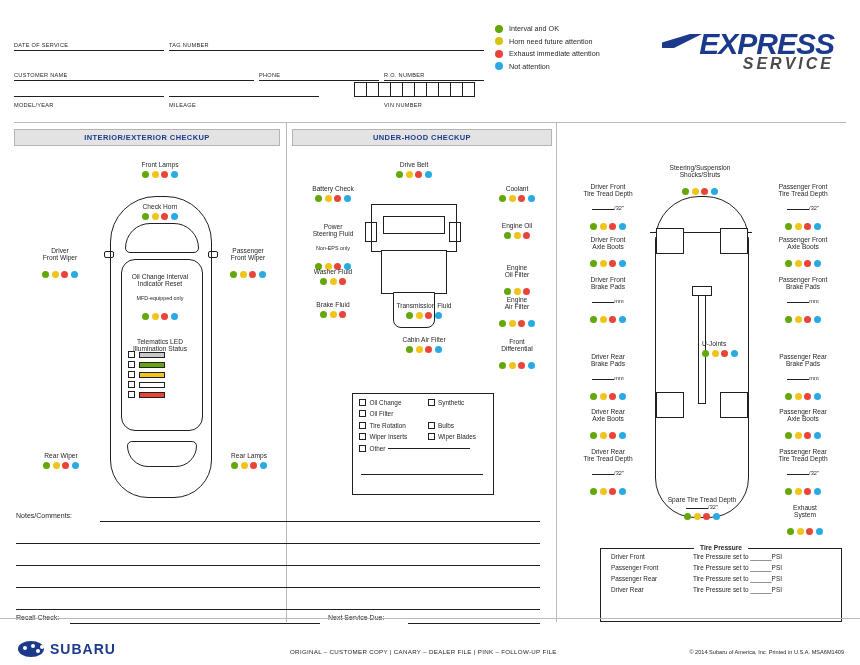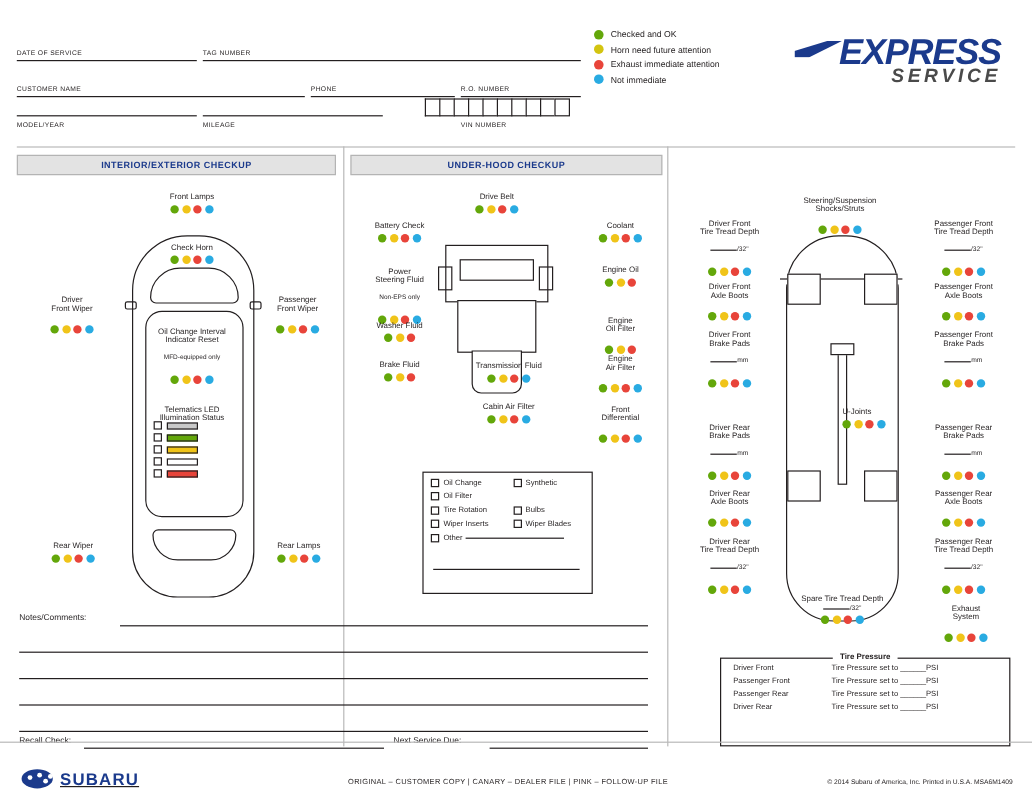--- a/index.html
+++ b/index.html
@@ -104,21 +104,21 @@
 
   
   .noteline{position:absolute;border-bottom:1px solid #231f20;height:0;}
   .notelbl{position:absolute;font-size:7px;}
 
   
   .tbar{width:24px;height:4px;display:inline-block;border:.6px solid #231f20;}
 
   
   .footer{position:absolute;left:0;bottom:0;width:860px;height:46px;border-top:1px solid #b9b9b9;}
-  .subaru{position:absolute;left:18px;bottom:8px;display:flex;align-items:center;text-decoration:underline;}
+  .subaru{position:absolute;left:18px;bottom:8px;display:flex;align-items:center;}
   .subaru .star{
     width:26px;height:16px;background:#1b3a8c;border-radius:50%;
     margin-right:6px;position:relative;
   }
   .subaru .star:after{
     content:"";position:absolute;left:5px;top:5px;width:4px;height:4px;border-radius:50%;background:#fff;
     box-shadow:8px -2px 0 0 #fff, 13px 3px 0 0 #fff, 17px -1px 0 0 #fff;
   }
   .subaru .word{font-size:14px;font-weight:bold;color:#1b3a8c;letter-spacing:1px;}
   .footcenter{position:absolute;left:290px;bottom:10px;font-size:6.2px;letter-spacing:.3px;}
@@ -165,33 +165,33 @@
         <i></i>
         <i></i>
         <i></i>
         <i></i>
     </div>
   </div>
 
   <div class="legend">
     <div class="legend-row">
       <span class="dot" style="background:#63a70a"></span>
-      <span class="legend-label">Checked and OK</span>
+      <span class="legend-label">Interval and OK</span>
     </div>
     <div class="legend-row">
       <span class="dot" style="background:#d3c410"></span>
       <span class="legend-label">Horn need future attention</span>
     </div>
     <div class="legend-row">
       <span class="dot" style="background:#e8443a"></span>
       <span class="legend-label">Exhaust immediate attention</span>
     </div>
     <div class="legend-row">
       <span class="dot" style="background:#29abe2"></span>
-      <span class="legend-label">Not immediate</span>
+      <span class="legend-label">Not attention</span>
     </div>
   </div>
 
   <div class="logo">
     <div class="swoosh"></div>
     <div class="exp">EXPRESS</div>
     <div class="svc">SERVICE</div>
   </div>
 
   <div class="hline" style="left:14px;top:122px;width:832px;"></div>

